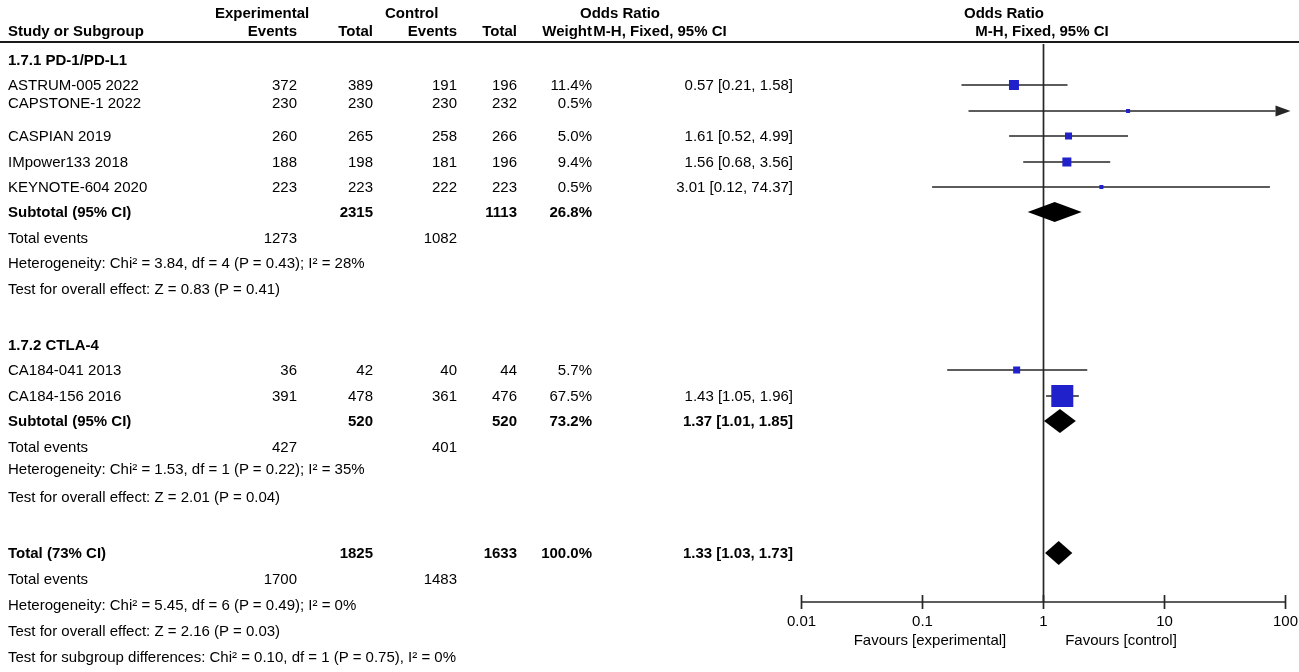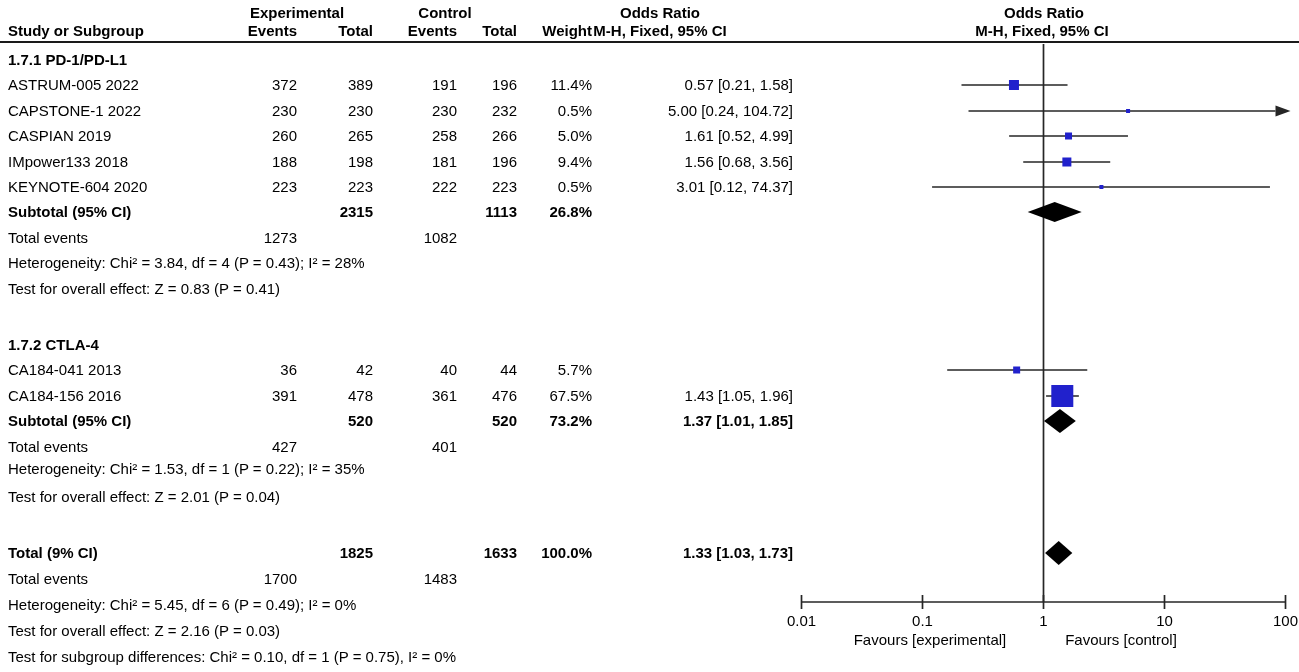--- a/index.html
+++ b/index.html
@@ -9,21 +9,21 @@
   .cell{position:absolute;top:0;height:20px;line-height:20px}
   .c-study{left:8px;width:216px;text-align:left}
   .c-e1{left:227px;width:70px;text-align:right}
   .c-t1{left:303px;width:70px;text-align:right}
   .c-e2{left:387px;width:70px;text-align:right}
   .c-t2{left:452px;width:65px;text-align:right}
   .c-w{left:522px;width:70px;text-align:right}
   .c-or{left:598px;width:195px;text-align:right}
   .c-stat{left:8px;width:780px;text-align:left}
   .bold{font-weight:bold}
-  .hc{position:absolute;height:20px;line-height:20px;text-align:center;font-weight:bold}
+  .hc{position:absolute;height:20px;line-height:20px;font-weight:bold}
   #headrule{position:absolute;left:0;top:41px;width:1299px;height:2px;background:#1a1a1a}
   #plot{position:absolute;left:0;top:0;width:1299px;height:672px;pointer-events:none}
 </style>
 </head>
 <body>
 
 <div id="fig">
 
   <div class="hc" style="left:215px;top:3px;width:164px">Experimental</div>
   <div class="hc" style="left:385px;top:3px;width:120px">Control</div>
@@ -48,28 +48,27 @@
       </div>
       <div class="row" style="top: 75px; width: 800px; padding-left: 16px;">
         <span class="cell c-study">ASTRUM-005 2022</span>
         <span class="cell c-e1">372</span>
         <span class="cell c-t1">389</span>
         <span class="cell c-e2">191</span>
         <span class="cell c-t2">196</span>
         <span class="cell c-w">11.4%</span>
         <span class="cell c-or">0.57 [0.21, 1.58]</span>
       </div>
-      <div class="row" style="top: 101px; width: 800px;">
+      <div class="row" style="top: 93px; width: 800px;">
         <span class="cell c-study">CAPSTONE-1 2022</span>
         <span class="cell c-e1">230</span>
         <span class="cell c-t1">230</span>
         <span class="cell c-e2">230</span>
         <span class="cell c-t2">232</span>
         <span class="cell c-w">0.5%</span>
-        <span class="cell c-or">5.00 [0.24, 104.72]</span>
       </div>
       <div class="row" style="top: 126px; width: 800px; padding-left: 20px;">
         <span class="cell c-study">CASPIAN 2019</span>
         <span class="cell c-e1">260</span>
         <span class="cell c-t1">265</span>
         <span class="cell c-e2">258</span>
         <span class="cell c-t2">266</span>
         <span class="cell c-w">5.0%</span>
         <span class="cell c-or">1.61 [0.52, 4.99]</span>
       </div>
@@ -140,21 +139,21 @@
         <span class="cell c-e1">427</span>
         <span class="cell c-e2">401</span>
       </div>
       <div class="row" style="top: 459px; width: 800px; padding-left: 12px;">
         <span class="cell c-stat">Heterogeneity: Chi² = 1.53, df = 1 (P = 0.22); I² = 35%</span>
       </div>
       <div class="row" style="top: 487px; width: 800px;">
         <span class="cell c-stat">Test for overall effect: Z = 2.01 (P = 0.04)</span>
       </div>
       <div class="row" style="top: 543px; width: 800px;">
-        <span class="cell c-study bold">Total (9% CI)</span>
+        <span class="cell c-study bold">Total (73% CI)</span>
         <span class="cell c-t1 bold">1825</span>
         <span class="cell c-t2 bold">1633</span>
         <span class="cell c-w bold">100.0%</span>
         <span class="cell c-or bold">1.33 [1.03, 1.73]</span>
       </div>
       <div class="row" style="top: 569px; width: 800px;">
         <span class="cell c-study">Total events</span>
         <span class="cell c-e1">1700</span>
         <span class="cell c-e2">1483</span>
       </div>

